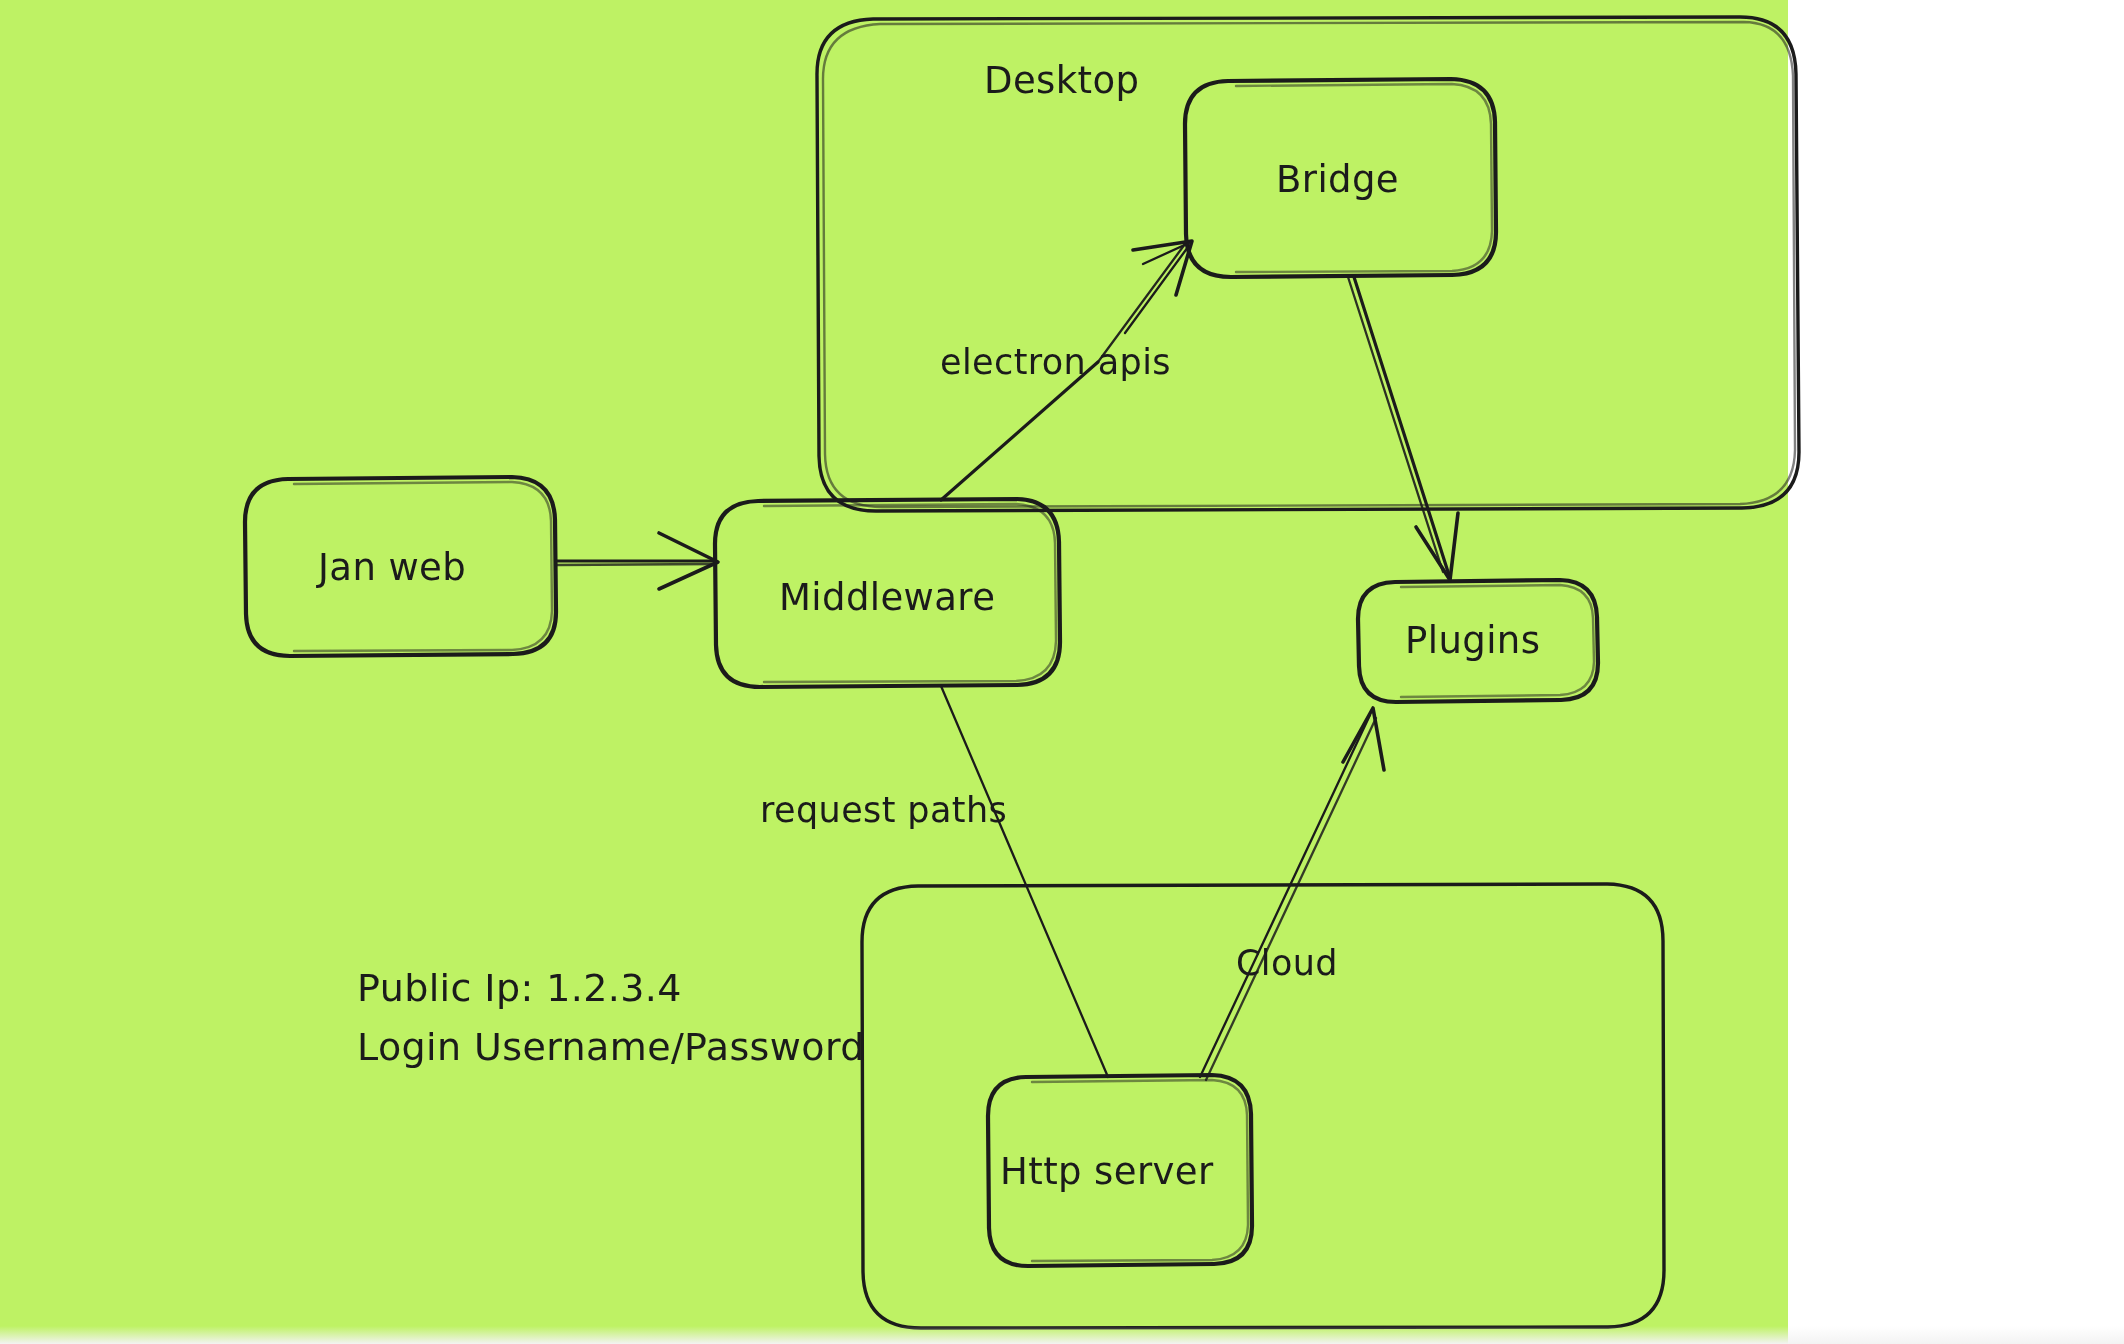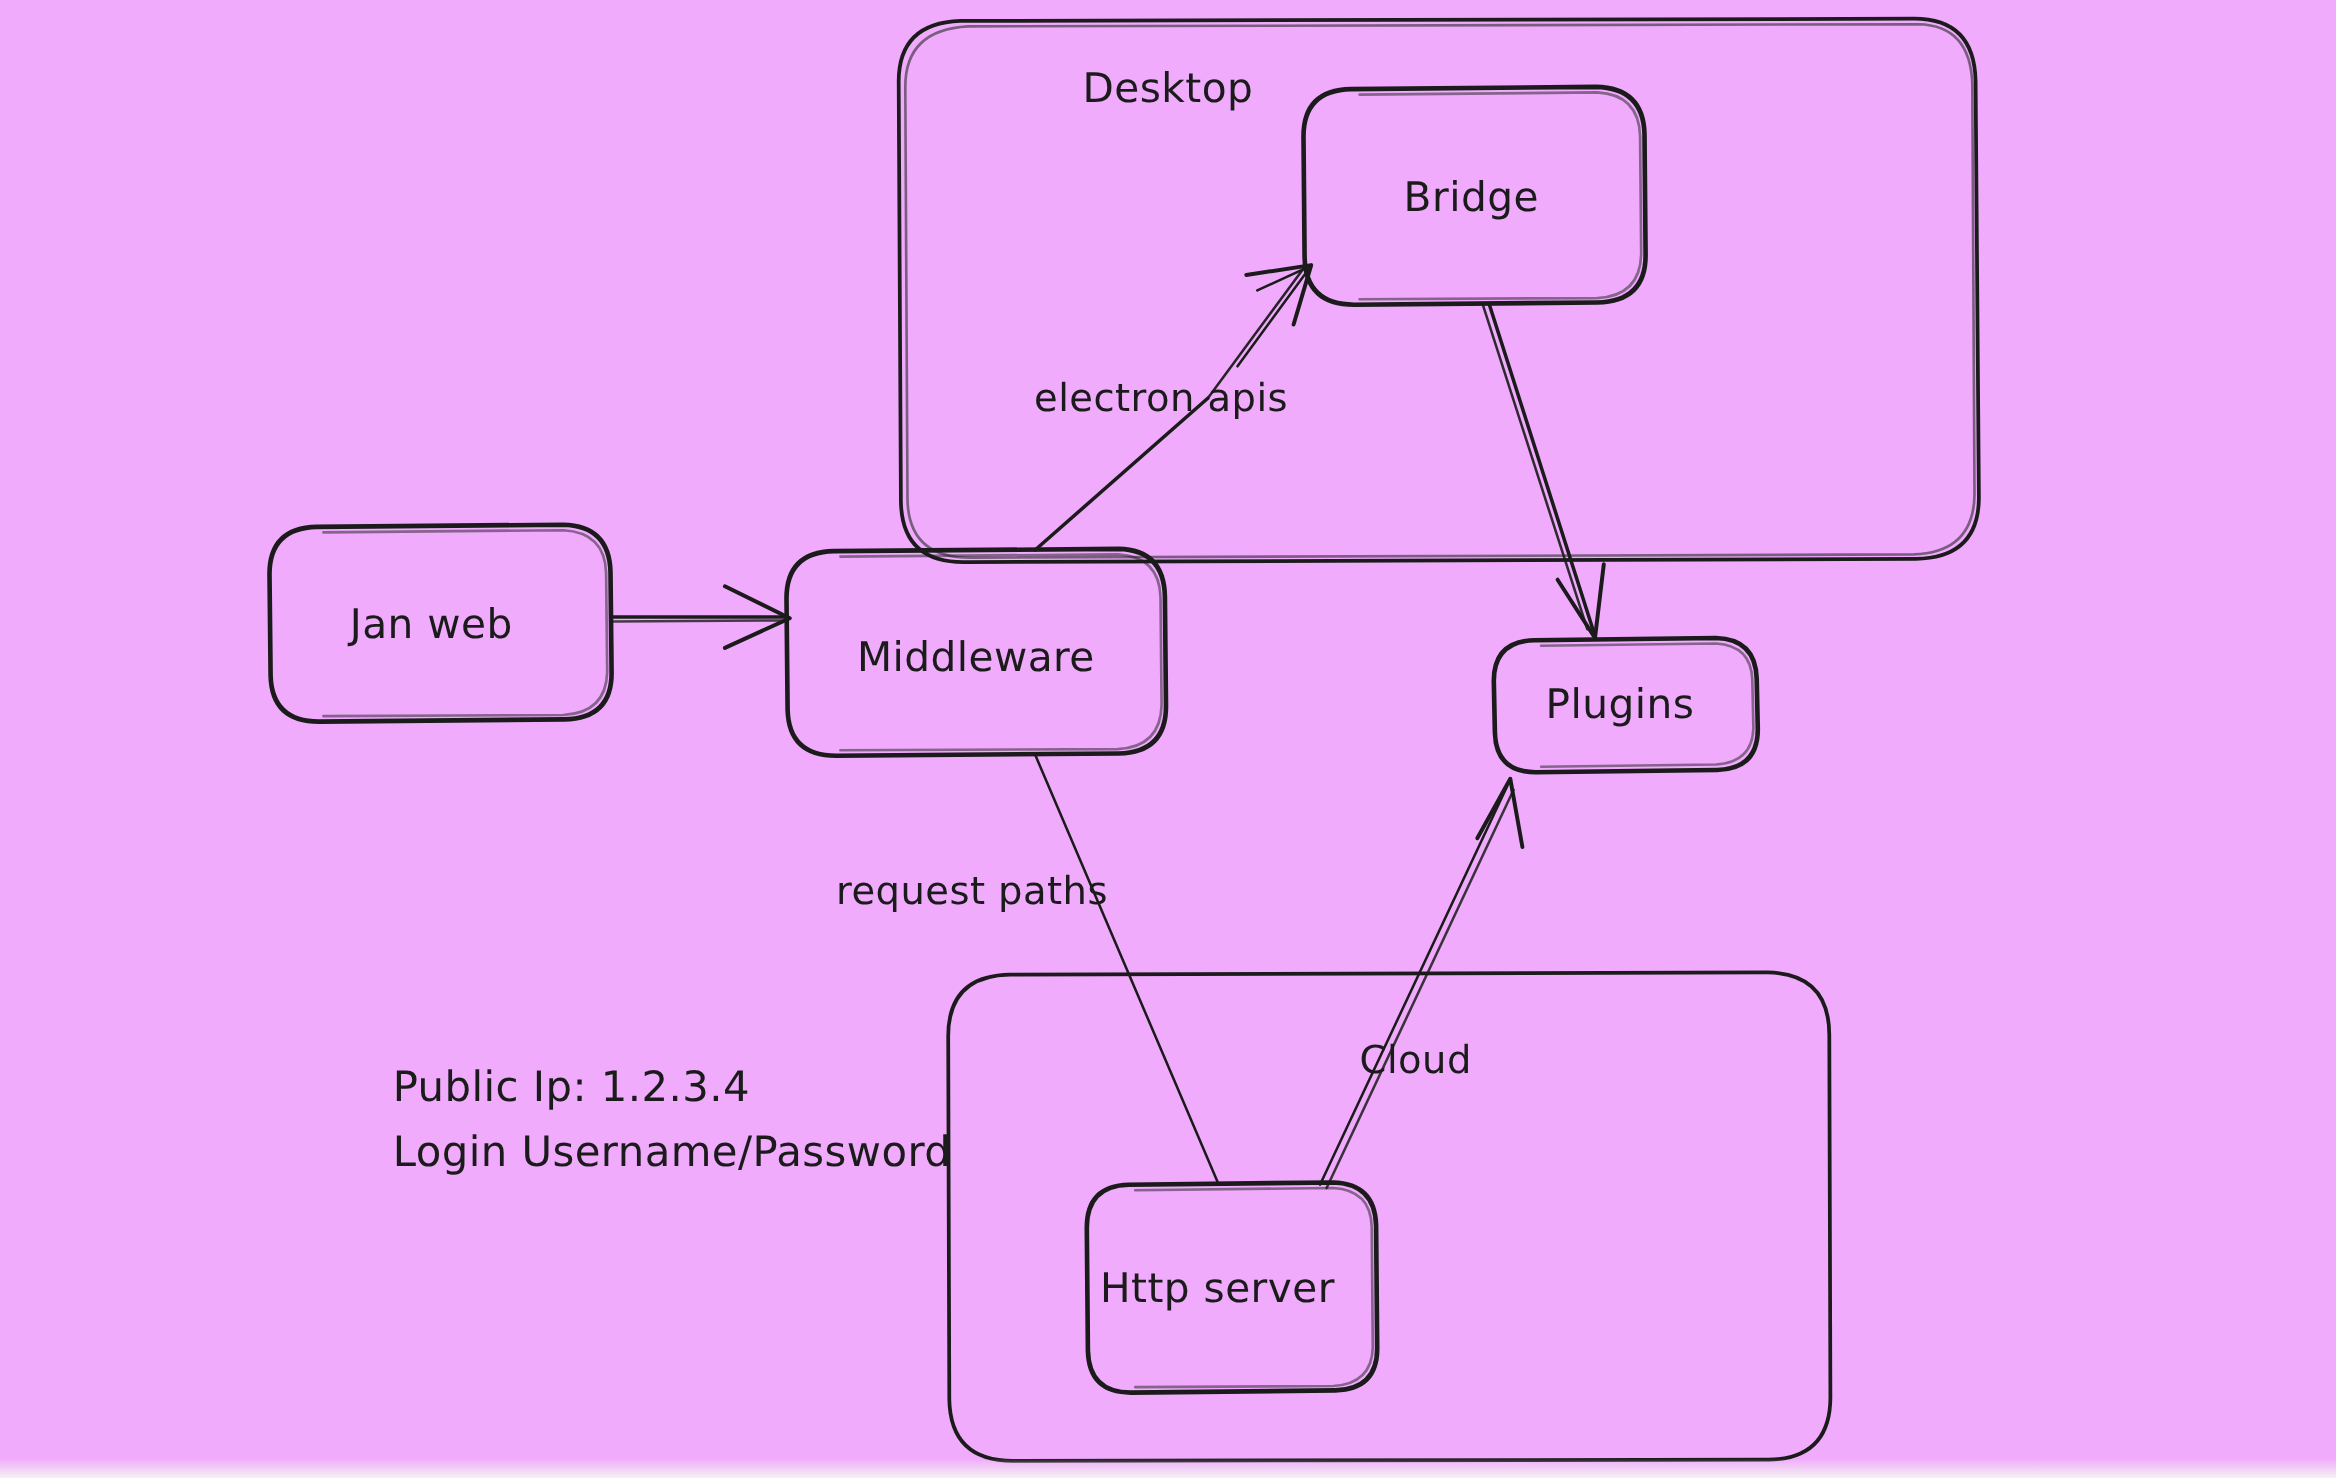--- a/index.html
+++ b/index.html
@@ -9,23 +9,23 @@
     background: #ffffff;
   }
   body {
     width: 2124px;
     height: 1344px;
     overflow: hidden;
     font-family: "DejaVu Sans", sans-serif;
   }
   #canvas-wrap {
     position: relative;
-    width: 2124px;
+    width: 1788px;
     height: 1344px;
-    background: #f0abfc;
+    background: #bef264;
   }
   #diagram-svg {
     position: absolute;
     top: 0;
     left: 0;
     width: 2124px;
     height: 1344px;
     display: block;
   }
   .hand-text {

